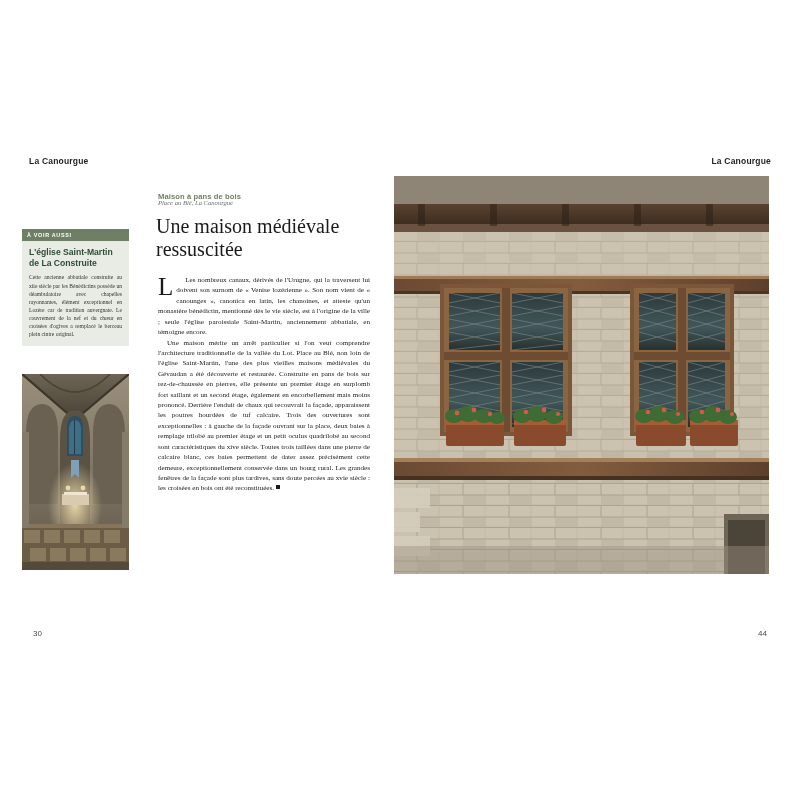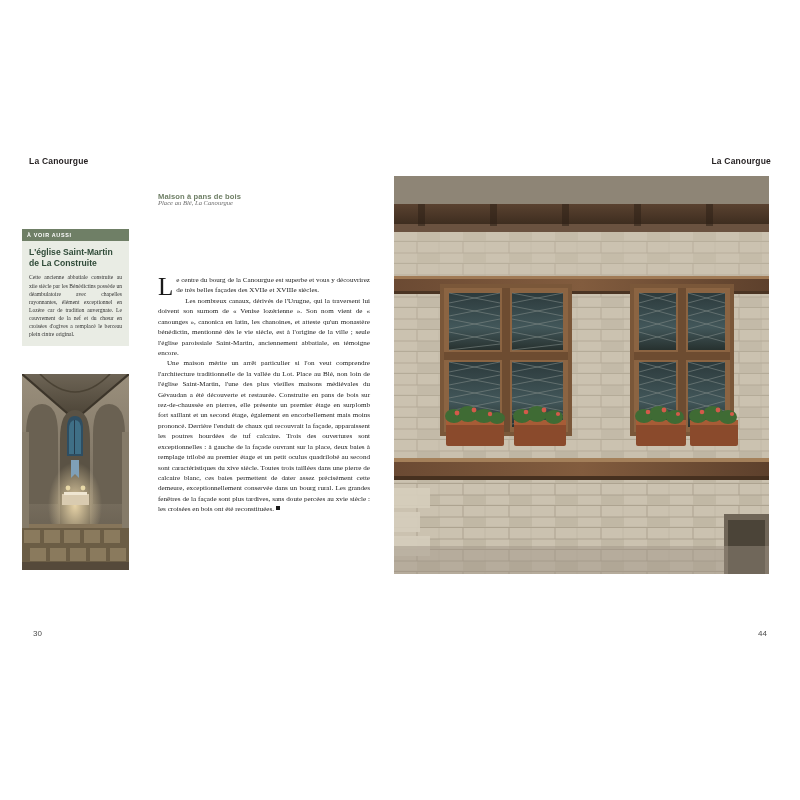--- a/index.html
+++ b/index.html
@@ -243,23 +243,24 @@
 
       <rect x="0" y="188" width="107" height="8" fill="#55493a"></rect>
 
       <rect x="0" y="58" width="7" height="96" fill="#857b69"></rect>
       <rect x="100" y="58" width="7" height="96" fill="#857b69"></rect>
     </svg>
   </div>
 
   <div class="kicker">Maison à pans de bois</div>
   <div class="kicker-sub">Place au Blé, La Canourgue</div>
+  <h1 class="headline">Une maison médiévale ressuscitée</h1>
 
   <div class="bodytext">
-    <p class="first"><span class="dropcap">L</span><span>e centre du bourg de la Canourgue est superbe et vous y découvrirez de très belles façades des XVIIe et XVIIIe siècles.</span></p>
+    <p class="first"><span class="dropcap">L</span></p>
     <p>Les nombreux canaux, dérivés de l'Urugne, qui la traversent lui doivent son surnom de « Venise lozérienne ». Son nom vient de « canounges », canonica en latin, les chanoines, et atteste qu'un monastère bénédictin, mentionné dès le vie siècle, est à l'origine de la ville ; seule l'église paroissiale Saint-Martin, anciennement abbatiale, en témoigne encore.</p>
     <p><span>Une maison mérite un arrêt particulier si l'on veut comprendre l'architecture traditionnelle de la vallée du Lot. Place au Blé, non loin de l'église Saint-Martin, l'une des plus vieilles maisons médiévales du Gévaudan a été découverte et restaurée. Construite en pans de bois sur rez-de-chaussée en pierres, elle présente un premier étage en surplomb fort saillant et un second étage, également en encorbellement mais moins prononcé. Derrière l'enduit de chaux qui recouvrait la façade, apparaissent les poutres hourdées de tuf calcaire. Trois des ouvertures sont exceptionnelles : à gauche de la façade ouvrant sur la place, deux baies à remplage trilobé au premier étage et un petit oculus quadrilobé au second sont caractéristiques du xive siècle. Toutes trois taillées dans une pierre de calcaire blanc, ces baies permettent de dater assez précisément cette demeure, exceptionnellement conservée dans un bourg rural. Les grandes fenêtres de la façade sont plus tardives, sans doute percées au xvie siècle : les croisées en bois ont été reconstituées.</span><span class="endmark"></span></p>
   </div>
 
   <div class="mainphoto">
     <svg width="375" height="398" viewBox="0 0 375 398" xmlns="http://www.w3.org/2000/svg">
       <defs>
         <linearGradient id="stone" x1="0" y1="0" x2="0" y2="1">
           <stop offset="0%" stop-color="#cfc7b8"></stop>
           <stop offset="100%" stop-color="#b3aa9a"></stop>

